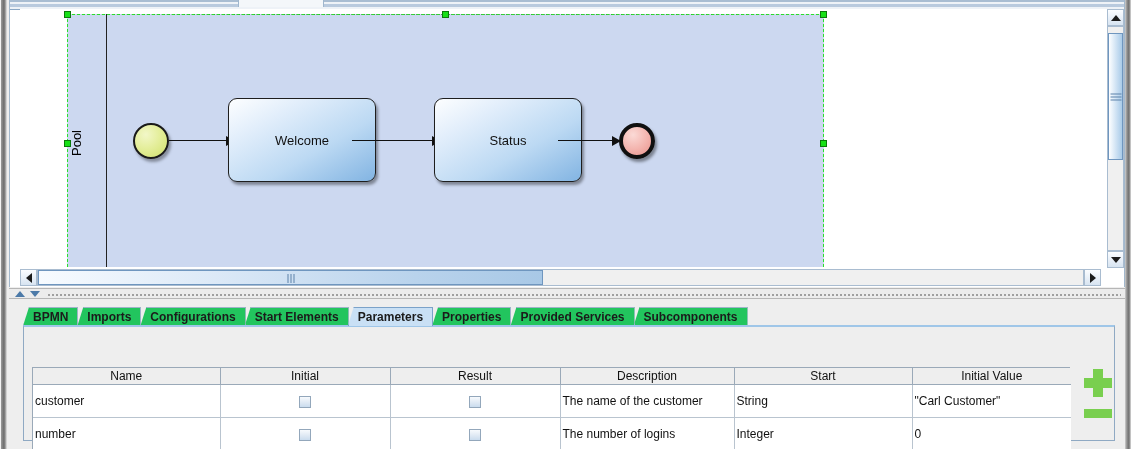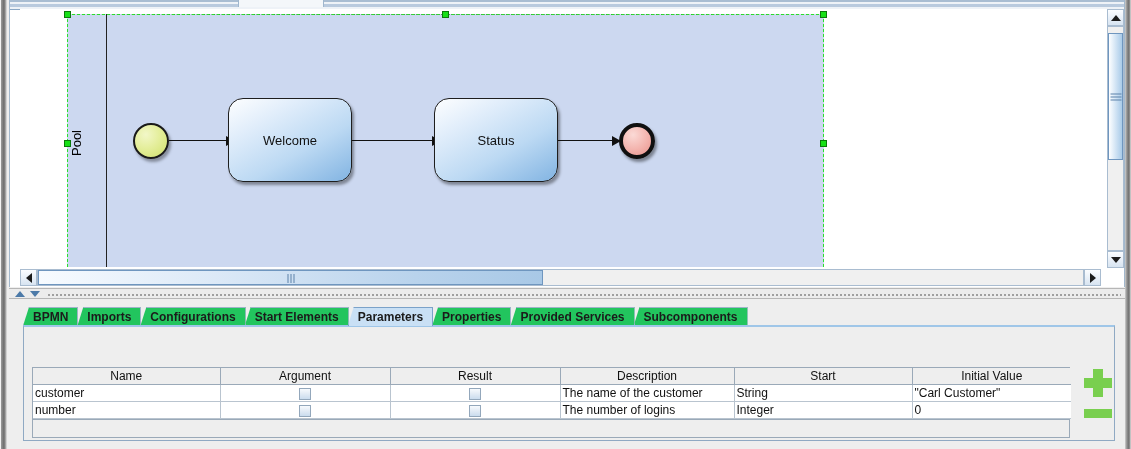--- a/index.html
+++ b/index.html
@@ -127,23 +127,23 @@
     box-shadow: 2px 3px 3px rgba(0,0,0,0.35);
   }
   .end-event {
     width: 36px; height: 36px;
     border: 4px solid #101010;
     background: radial-gradient(circle at 36% 28%, #fbdad6 0%, #f3b3ad 55%, #ea938c 100%);
     box-shadow: 2px 3px 3px rgba(0,0,0,0.40);
   }
   .task {
     position: absolute;
-    width: 124px; height: 84px;
+    width: 148px; height: 84px;
     border: 1px solid #1e1e1e;
-    border-radius: 15px;
+    border-radius: 9px;
     background: linear-gradient(150deg, #fdfeff 0%, #e2eefb 26%, #bcd9f3 62%, #82b4e2 100%);
     box-shadow: 2px 3px 3px rgba(0,0,0,0.38);
     display: flex; align-items: center; justify-content: center;
     font-size: 13px;
     color: #111;
     box-sizing: border-box;
   }
   .edge {
     position: absolute;
     height: 1px;
@@ -307,21 +307,21 @@
     padding: 0;
   }
   table.grid th:last-child { border-right: none; }
   table.grid td {
     height: 16px;
     background: #ffffff;
     border-right: 1px solid #b9c4cf;
     border-bottom: 1px solid #b9c4cf;
     font-size: 12px;
     color: #111;
-    padding: 0 2px;
+    padding: 8px 2px;
     overflow: hidden;
     white-space: nowrap;
   }
   table.grid td:last-child { border-right: none; }
   td.center { text-align: center; padding: 0; }
   .cbox {
     display: inline-block;
     width: 12px; height: 12px;
     border: 1px solid #93a7bb;
     background: linear-gradient(to bottom, #f7fafd, #dfe9f4 55%, #cadcee);
@@ -479,21 +479,21 @@
             <col style="width:187px">
               <col style="width:170px">
               <col style="width:170px">
             <col style="width:174px">
               <col style="width:178px">
               <col style="width:159px">
           </colgroup>
           <thead>
             <tr>
               <th>Name</th>
-              <th>Argument</th>
+              <th>Initial</th>
               <th>Result</th>
               <th>Description</th>
               <th>Start</th>
               <th>Initial Value</th>
             </tr>
           </thead>
           <tbody>
             <tr>
               <td>customer</td>
               <td class="center"><span class="cbox"></span></td>

